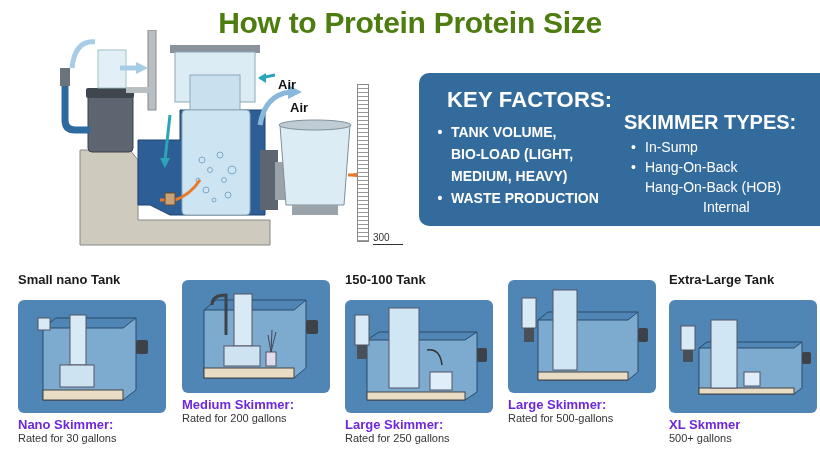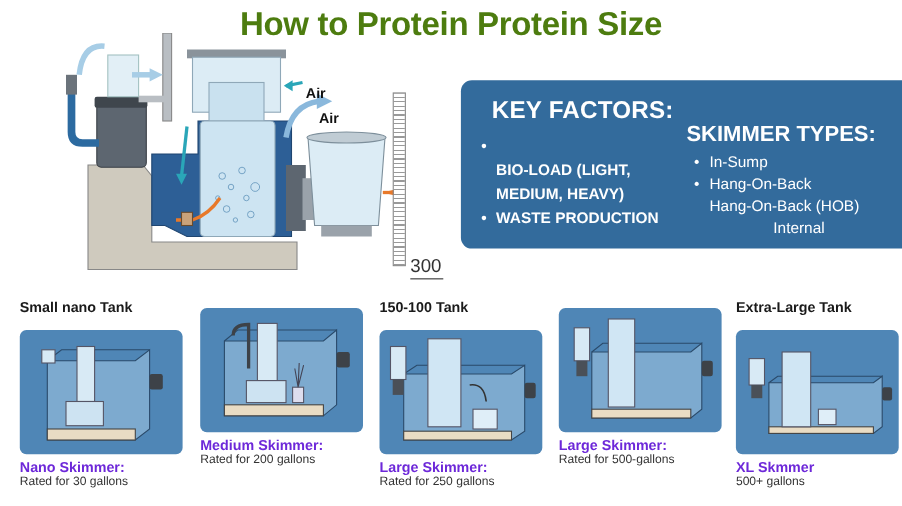--- a/index.html
+++ b/index.html
@@ -11,21 +11,21 @@
   .kf-list { position: absolute; left: 10px; top: 48px; font-size: 14px; font-weight: bold; line-height: 22px; }
   .kf-item { display: flex; }
   .kf-bullet { width: 22px; text-align: center; }
   .st-title { position: absolute; left: 205px; top: 38px; font-size: 20px; font-weight: bold; }
   .st-list { position: absolute; left: 212px; top: 64px; font-size: 14px; line-height: 20px; }
   .st-item { display: flex; }
   .st-bullet { width: 14px; }
   .st-extra { padding-left: 14px; }
   .st-extra2 { padding-left: 72px; }
   .ruler { position: absolute; left: 357px; top: 84px; width: 12px; height: 158px; border: 1px solid #888; background: repeating-linear-gradient(to bottom, #fff 0px, #fff 3px, #999 3px, #999 4px); }
-  .ruler-label { position: absolute; left: 373px; top: 232px; font-size: 17px; color: #333; border-bottom: 1px solid #333; width: 30px; padding-bottom: 1px; }
+  .ruler-label { position: absolute; left: 373px; top: 232px; font-size: 10px; color: #333; border-bottom: 1px solid #333; width: 30px; padding-bottom: 1px; }
   .tanks { position: absolute; left: 0; top: 270px; width: 820px; height: 190px; }
   .tank { position: absolute; top: 0; width: 148px; text-align: left; }
   .tank-title { font-size: 13px; font-weight: bold; color: #1a1a1a; height: 20px; line-height: 20px; }
   .tank-panel { margin-top: 10px; height: 113px; background: #4f86b6; border-radius: 6px; position: relative; overflow: hidden; }
   .tank-name { margin-top: 4px; font-size: 13px; font-weight: bold; color: #6d28d9; }
   .tank-rating { font-size: 11px; color: #333; }
   svg { display: block; }
 </style>
 </head>
 <body>
@@ -95,20 +95,21 @@
 </div>
 
 <div class="ruler"></div>
 <div class="ruler-label">300</div>
 
 <div class="infobox">
   <div class="kf-title">KEY FACTORS:</div>
   <div class="kf-list">
     <div class="kf-item">
         <span class="kf-bullet">•</span>
+        <span>TANK VOLUME,</span>
       </div>
     <div class="kf-item">
         <span class="kf-bullet"></span>
         <span>BIO-LOAD (LIGHT,</span>
       </div>
     <div class="kf-item">
         <span class="kf-bullet"></span>
         <span>MEDIUM, HEAVY)</span>
       </div>
     <div class="kf-item">

